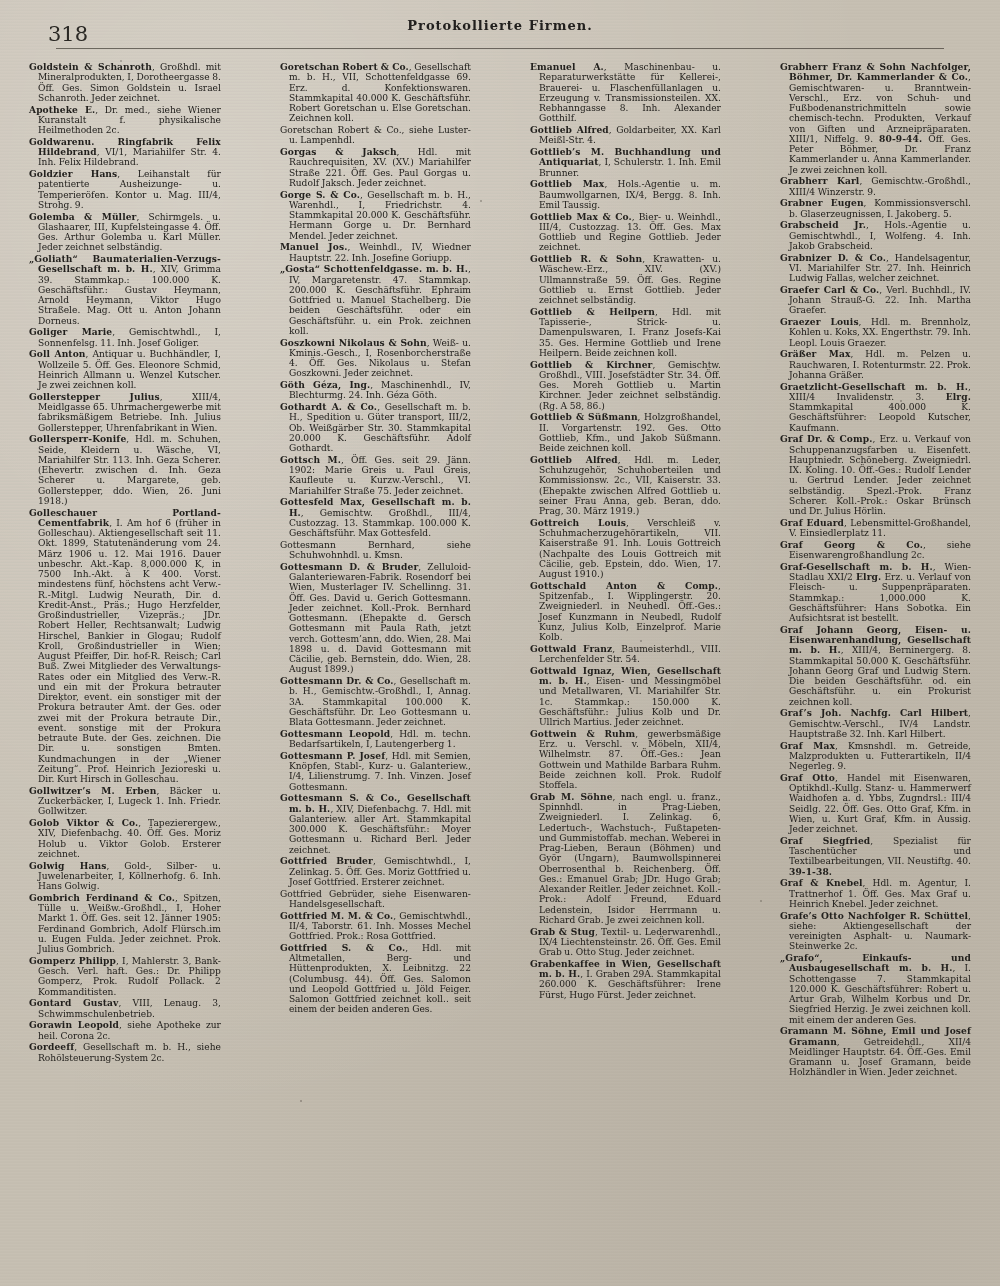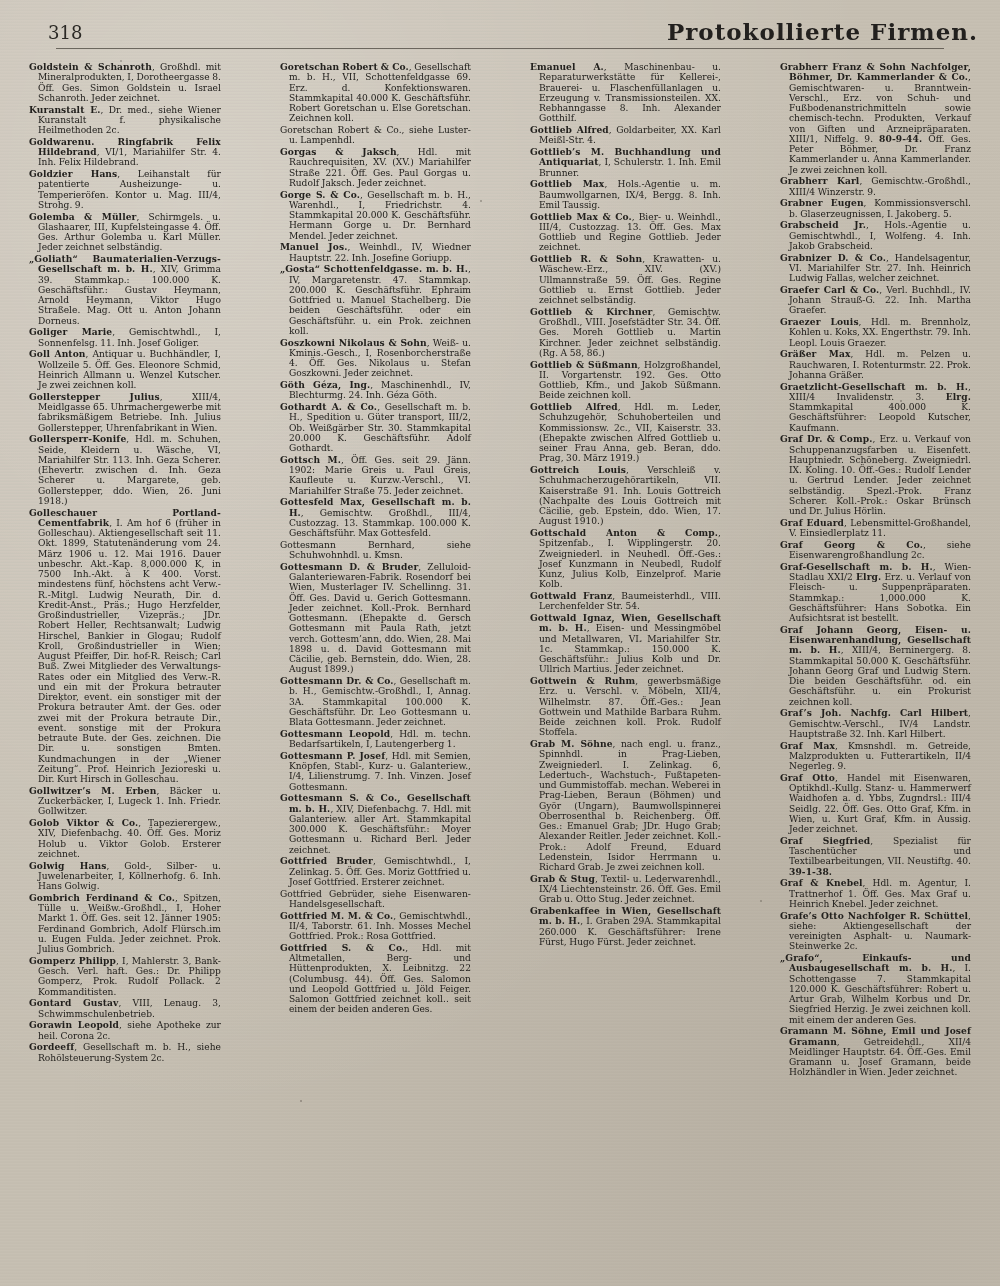--- a/index.html
+++ b/index.html
@@ -35,30 +35,30 @@
     opacity: 0.9;
   }
   .header {
     position: relative;
     height: 34px;
   }
   .folio {
     position: absolute;
     left: 26px;
     top: 4px;
-    font-size: 18px;
+    font-size: 21px;
     color: #2c2a26;
     font-family: "DejaVu Serif", serif;
   }
   .running-title {
     position: absolute;
     left: 0; right: 0;
     top: 0;
-    text-align: right;
-    font-size: 23px;
+    text-align: center;
+    font-size: 13px;
     letter-spacing: 1px;
     color: #242220;
     font-weight: bold;
     font-family: "DejaVu Serif", serif;
   }
   .rule {
     position: absolute;
     left: 34px;
     right: 34px;
     top: 30px;
@@ -118,21 +118,21 @@
   <div class="header">
     <div class="folio">318</div>
     <div class="running-title">Protokollierte Firmen.</div>
     <div class="rule"></div>
   </div>
 
   <div class="columns blur">
     <div class="col">
         <div class="col-inner">
           <p class="entry"><b>Goldstein &amp; Schanroth</b>, Großhdl. mit Mineralprodukten, I, Dorotheergasse 8. Öff. Ges. Simon Goldstein u. Israel Schanroth. Jeder zeichnet.</p>
-          <p class="entry"><b>Kuranstalt E.</b>, Dr. med., siehe Wiener Kuranstalt f. physikalische Heilmethoden 2c.</p>
+          <p class="entry"><b>Apotheke E.</b>, Dr. med., siehe Wiener Kuranstalt f. physikalische Heilmethoden 2c.</p>
           <p class="entry"><b>Goldwarenu. Ringfabrik Felix Hildebrand</b>, VI/1, Mariahilfer Str. 4. Inh. Felix Hildebrand.</p>
           <p class="entry"><b>Goldzier Hans</b>, Leihanstalt für patentierte Ausheizunge- u. Temperieröfen. Kontor u. Mag. III/4, Strohg. 9.</p>
           <p class="entry"><b>Golemba &amp; Müller</b>, Schirmgels. u. Glashaarer, III, Kupfelsteingasse 4. Öff. Ges. Arthur Golemba u. Karl Müller. Jeder zeichnet selbständig.</p>
           <p class="entry"><b>„Goliath“ Baumaterialien-Verzugs-Gesellschaft m. b. H.</b>, XIV, Grimma 39. Stammkap.: 100.000 K. Geschäftsführ.: Gustav Heymann, Arnold Heymann, Viktor Hugo Straßele. Mag. Ott u. Anton Johann Dorneus.</p>
           <p class="entry"><b>Goliger Marie</b>, Gemischtwhdl., I, Sonnenfelsg. 11. Inh. Josef Goliger.</p>
           <p class="entry"><b>Goll Anton</b>, Antiquar u. Buchhändler, I, Wollzeile 5. Öff. Ges. Eleonore Schmid, Heinrich Allmann u. Wenzel Kutscher. Je zwei zeichnen koll.</p>
           <p class="entry"><b>Gollerstepper Julius</b>, XIII/4, Meidlgasse 65. Uhrmachergewerbe mit fabriksmäßigem Betriebe. Inh. Julius Gollerstepper, Uhrenfabrikant in Wien.</p>
           <p class="entry"><b>Gollersperr-Konife</b>, Hdl. m. Schuhen, Seide, Kleidern u. Wäsche, VI, Mariahilfer Str. 113. Inh. Geza Scherer. (Ehevertr. zwischen d. Inh. Geza Scherer u. Margarete, geb. Gollerstepper, ddo. Wien, 26. Juni 1918.)</p>
           <p class="entry"><b>Golleschauer Portland-Cementfabrik</b>, I. Am hof 6 (früher in Golleschau). Aktiengesellschaft seit 11. Okt. 1899, Statutenänderung vom 24. März 1906 u. 12. Mai 1916. Dauer unbeschr. Akt.-Kap. 8,000.000 K, in 7500 Inh.-Akt. à K 400. Vorst. mindestens fünf, höchstens acht Verw.-R.-Mitgl. Ludwig Neurath, Dir. d. Kredit-Anst., Präs.; Hugo Herzfelder, Großindustrieller, Vizepräs.; JDr. Robert Heller, Rechtsanwalt; Ludwig Hirschel, Bankier in Glogau; Rudolf Kroll, Großindustrieller in Wien; August Pfeiffer, Dir. hof-R. Reisch; Carl Buß. Zwei Mitglieder des Verwaltungs-Rates oder ein Mitglied des Verw.-R. und ein mit der Prokura betrauter Direktor, event. ein sonstiger mit der Prokura betrauter Amt. der Ges. oder zwei mit der Prokura betraute Dir., event. sonstige mit der Prokura betraute Bute. der Ges. zeichnen. Die Dir. u. sonstigen Bmten. Kundmachungen in der „Wiener Zeitung“. Prof. Heinrich Jezioreski u. Dir. Kurt Hirsch in Golleschau.</p>
           <p class="entry"><b>Gollwitzer’s M. Erben</b>, Bäcker u. Zuckerbäcker, I, Lugeck 1. Inh. Friedr. Gollwitzer.</p>
@@ -171,20 +171,21 @@
         </div>
       </div>
     <div class="col">
         <div class="col-inner">
           <p class="entry"><b>Emanuel A.</b>, Maschinenbau- u. Reparaturwerkstätte für Kellerei-, Brauerei- u. Flaschenfüllanlagen u. Erzeugung v. Transmissionsteilen. XX. Rebhanngasse 8. Inh. Alexander Gotthilf.</p>
           <p class="entry"><b>Gottlieb Alfred</b>, Goldarbeiter, XX. Karl Meißl-Str. 4.</p>
           <p class="entry"><b>Gottlieb’s M. Buchhandlung und Antiquariat</b>, I, Schulerstr. 1. Inh. Emil Brunner.</p>
           <p class="entry"><b>Gottlieb Max</b>, Hols.-Agentie u. m. Baumwollgarnen, IX/4, Bergg. 8. Inh. Emil Taussig.</p>
           <p class="entry"><b>Gottlieb Max &amp; Co.</b>, Bier- u. Weinhdl., III/4, Custozzag. 13. Öff. Ges. Max Gottlieb und Regine Gottlieb. Jeder zeichnet.</p>
           <p class="entry"><b>Gottlieb R. &amp; Sohn</b>, Krawatten- u. Wäschew.-Erz., XIV. (XV.) Ullmannstraße 59. Öff. Ges. Regine Gottlieb u. Ernst Gottlieb. Jeder zeichnet selbständig.</p>
+          <p class="entry"><b>Gottlieb &amp; Heilpern</b>, Hdl. mit Tapisserie-, Strick- u. Damenpulswaren, I. Franz Josefs-Kai 35. Ges. Hermine Gottlieb und Irene Heilpern. Beide zeichnen koll.</p>
           <p class="entry"><b>Gottlieb &amp; Kirchner</b>, Gemischtw. Großhdl., VIII. Josefstädter Str. 34. Öff. Ges. Moreh Gottlieb u. Martin Kirchner. Jeder zeichnet selbständig. (Rg. A 58, 86.)</p>
           <p class="entry"><b>Gottlieb &amp; Süßmann</b>, Holzgroßhandel, II. Vorgartenstr. 192. Ges. Otto Gottlieb, Kfm., und Jakob Süßmann. Beide zeichnen koll.</p>
           <p class="entry"><b>Gottlieb Alfred</b>, Hdl. m. Leder, Schuhzugehör, Schuhoberteilen und Kommissionsw. 2c., VII, Kaiserstr. 33. (Ehepakte zwischen Alfred Gottlieb u. seiner Frau Anna, geb. Beran, ddo. Prag, 30. März 1919.)</p>
           <p class="entry"><b>Gottreich Louis</b>, Verschleiß v. Schuhmacherzugehörartikeln, VII. Kaiserstraße 91. Inh. Louis Gottreich (Nachpalte des Louis Gottreich mit Cäcilie, geb. Epstein, ddo. Wien, 17. August 1910.)</p>
           <p class="entry"><b>Gottschald Anton &amp; Comp.</b>, Spitzenfab., I. Wipplingerstr. 20. Zweigniederl. in Neuhedl. Öff.-Ges.: Josef Kunzmann in Neubedl, Rudolf Kunz, Julius Kolb, Einzelprof. Marie Kolb.</p>
           <p class="entry"><b>Gottwald Franz</b>, Baumeisterhdl., VIII. Lerchenfelder Str. 54.</p>
           <p class="entry"><b>Gottwald Ignaz, Wien, Gesellschaft m. b. H.</b>, Eisen- und Messingmöbel und Metallwaren, VI. Mariahilfer Str. 1c. Stammkap.: 150.000 K. Geschäftsführ.: Julius Kolb und Dr. Ullrich Martius. Jeder zeichnet.</p>
           <p class="entry"><b>Gottwein &amp; Ruhm</b>, gewerbsmäßige Erz. u. Verschl. v. Möbeln, XII/4, Wilhelmstr. 87. Öff.-Ges.: Jean Gottwein und Mathilde Barbara Ruhm. Beide zeichnen koll. Prok. Rudolf Stoffela.</p>
           <p class="entry"><b>Grab M. Söhne</b>, nach engl. u. franz., Spinnhdl. in Prag-Lieben, Zweigniederl. I. Zelinkag. 6, Ledertuch-, Wachstuch-, Fußtapeten- und Gummistoffab. mechan. Weberei in Prag-Lieben, Beraun (Böhmen) und Györ (Ungarn), Baumwollspinnerei Oberrosenthal b. Reichenberg. Öff. Ges.: Emanuel Grab; JDr. Hugo Grab; Alexander Reitler. Jeder zeichnet. Koll.-Prok.: Adolf Freund, Eduard Ledenstein, Isidor Herrmann u. Richard Grab. Je zwei zeichnen koll.</p>
           <p class="entry"><b>Grab &amp; Stug</b>, Textil- u. Lederwarenhdl., IX/4 Liechtensteinstr. 26. Öff. Ges. Emil Grab u. Otto Stug. Jeder zeichnet.</p>

